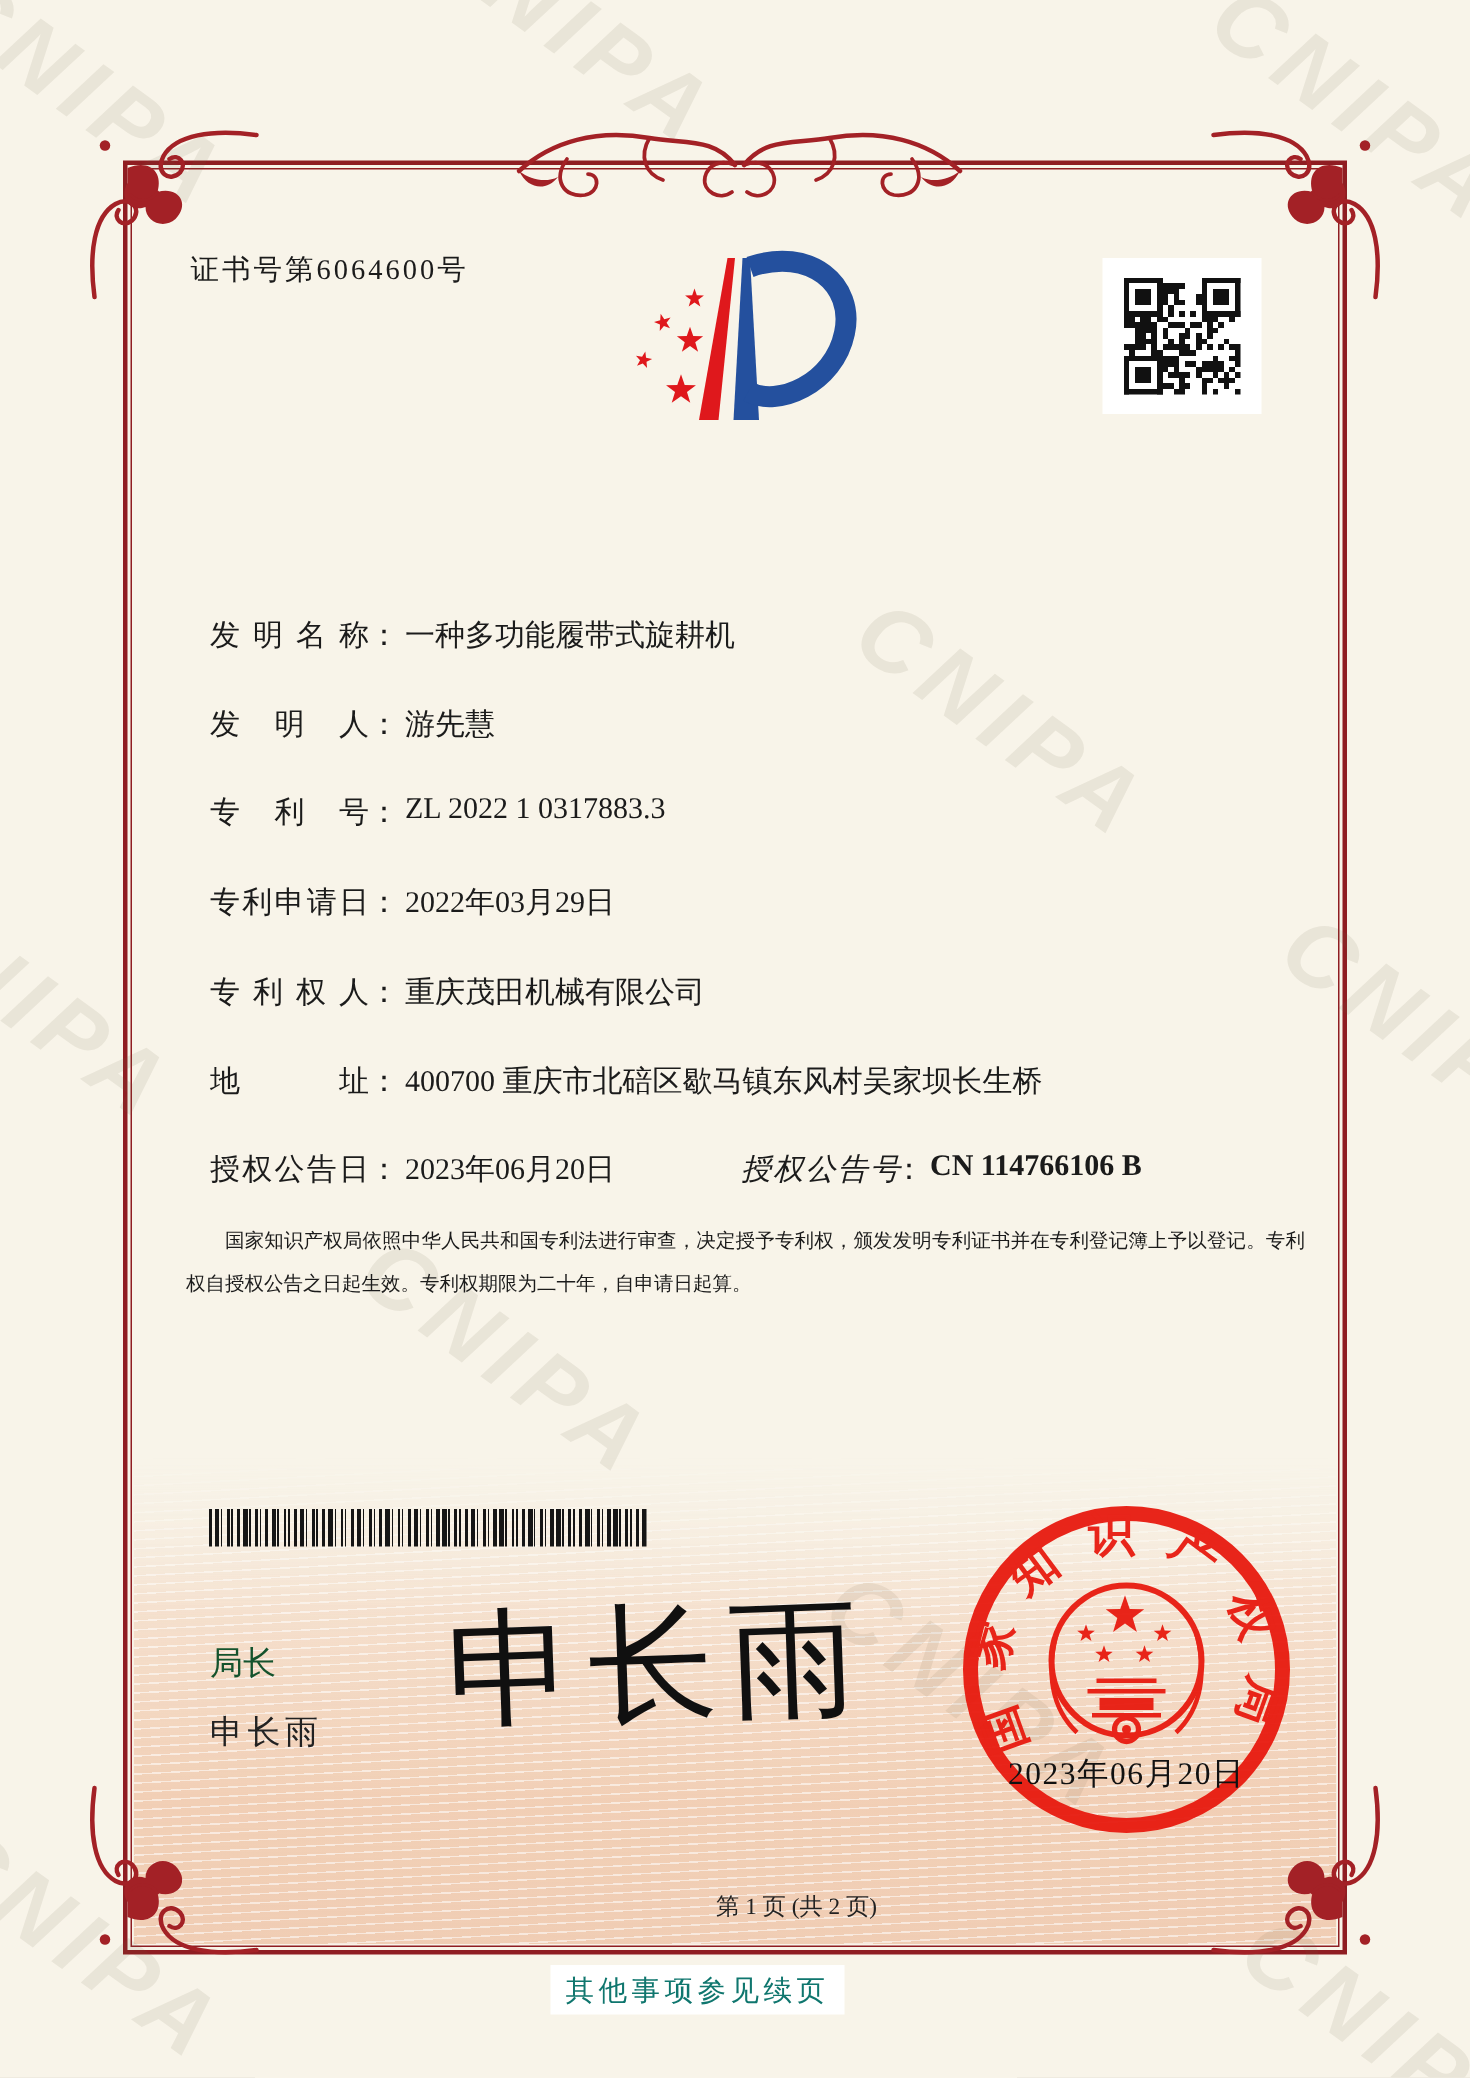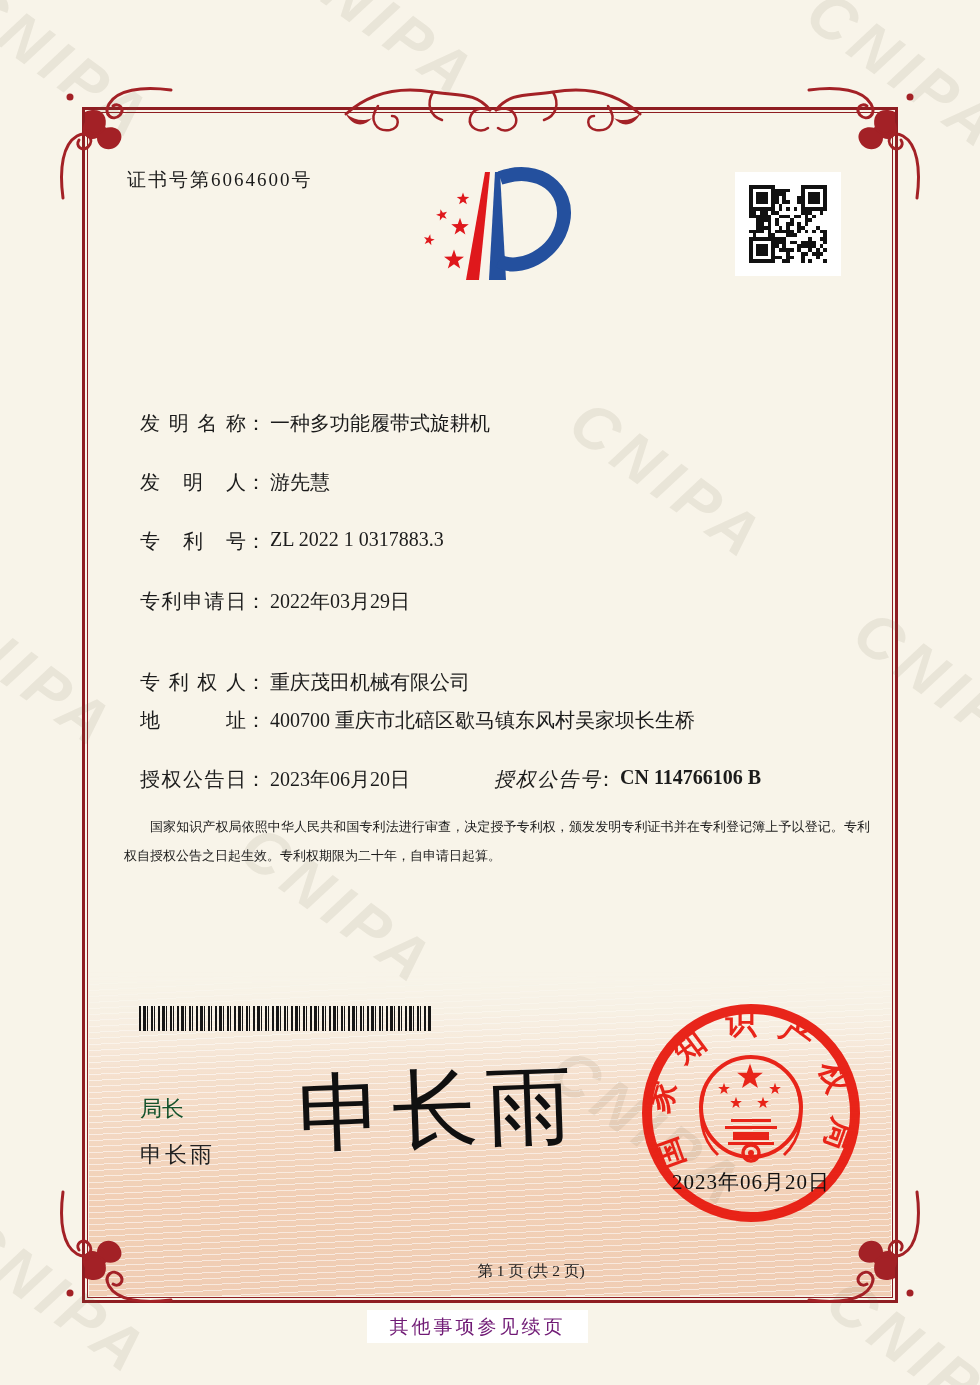--- a/index.html
+++ b/index.html
@@ -64,23 +64,23 @@
              transform:rotate(-2deg);font-family:"Liberation Serif","DejaVu Serif",serif;}
 
   .seal{left:633px;top:995px;width:236px;height:236px;z-index:5;opacity:.94;}
   .seal-stroke{stroke:var(--seal-red,#e8190e);fill:none;}
   .seal-fill{fill:var(--seal-red,#e8190e);stroke:none;}
   .seal-text{fill:var(--seal-red,#e8190e);font-weight:bold;font-size:31px;letter-spacing:20px;
              font-family:"Liberation Serif","DejaVu Serif",serif;}
   .seal-date{left:633px;top:1168px;width:236px;text-align:center;font-size:21px;color:#111;z-index:6;letter-spacing:1px;}
 
   .page-info{left:82px;top:1261px;width:810px;text-align:center;font-size:15.5px;color:#222;padding-left:44px;}
-  .footer-note{left:367px;top:1310px;width:221px;height:33px;background:#fff;z-index:4;
+  .footer-note{left:367px;top:1310px;width:196px;height:33px;background:#fff;z-index:4;
                display:flex;align-items:center;justify-content:center;
-               font-size:19px;letter-spacing:3px;color:#701a75;}
+               font-size:19px;letter-spacing:3px;color:#0f766e;}
 
   .logo-red{fill:var(--logo-red,#df181c);}
   .logo-blue{fill:var(--logo-blue,#24509e);}
   .logo-blue-stroke{stroke:var(--logo-blue,#24509e);fill:none;}
 </style>
 </head>
 <body>
 
 <div class="page">
 
@@ -318,21 +318,21 @@
     <span class="fvalue">游先慧</span>
   </div>
   <div class="c frow" style="top:528px">
     <span class="flabel">专利号</span><span>：</span>
     <span class="fvalue">ZL 2022 1 0317883.3</span>
   </div>
   <div class="c frow" style="top:588px">
     <span class="flabel">专利申请日</span><span>：</span>
     <span class="fvalue">2022年03月29日</span>
   </div>
-  <div class="c frow" style="top:669px">
+  <div class="c frow" style="top:648px">
     <span class="flabel">专利权人</span><span>：</span>
     <span class="fvalue">重庆茂田机械有限公司</span>
   </div>
   <div class="c frow" style="top:707px">
     <span class="flabel">地址</span><span>：</span>
     <span class="fvalue">400700 重庆市北碚区歇马镇东风村吴家坝长生桥</span>
   </div>
   <div class="c frow" style="top:766px;width:740px">
     <span class="flabel">授权公告日</span><span>：</span>
     <span class="fvalue">2023年06月20日</span>

